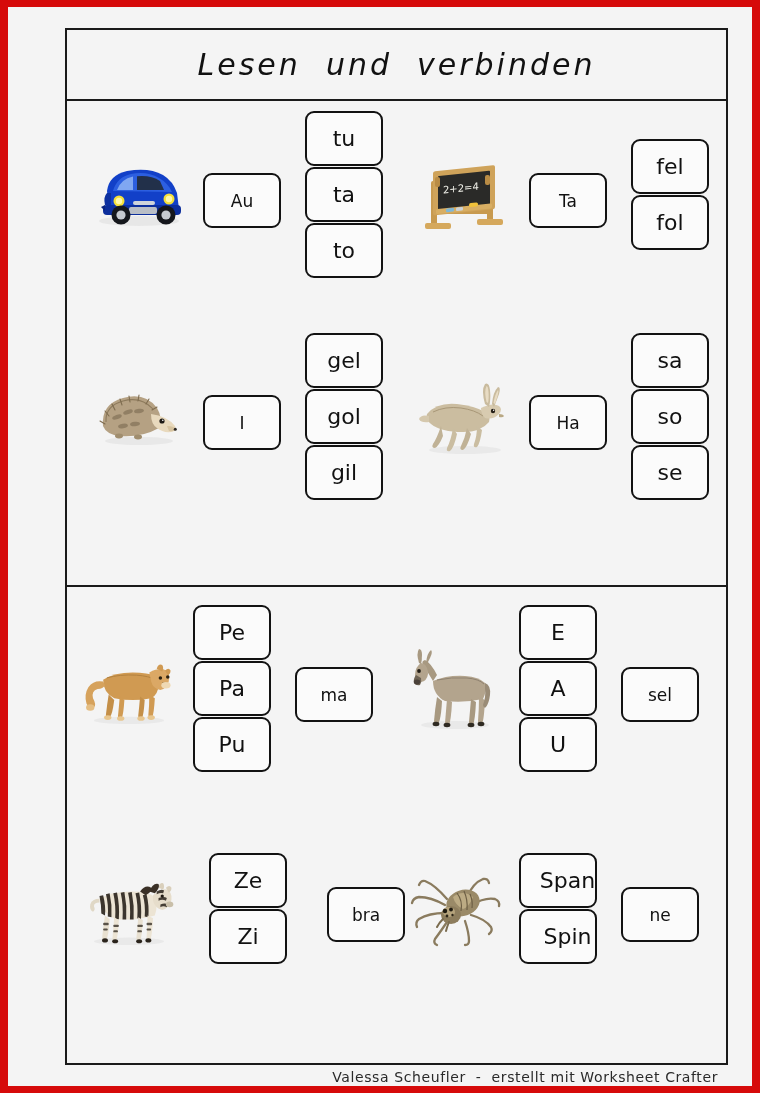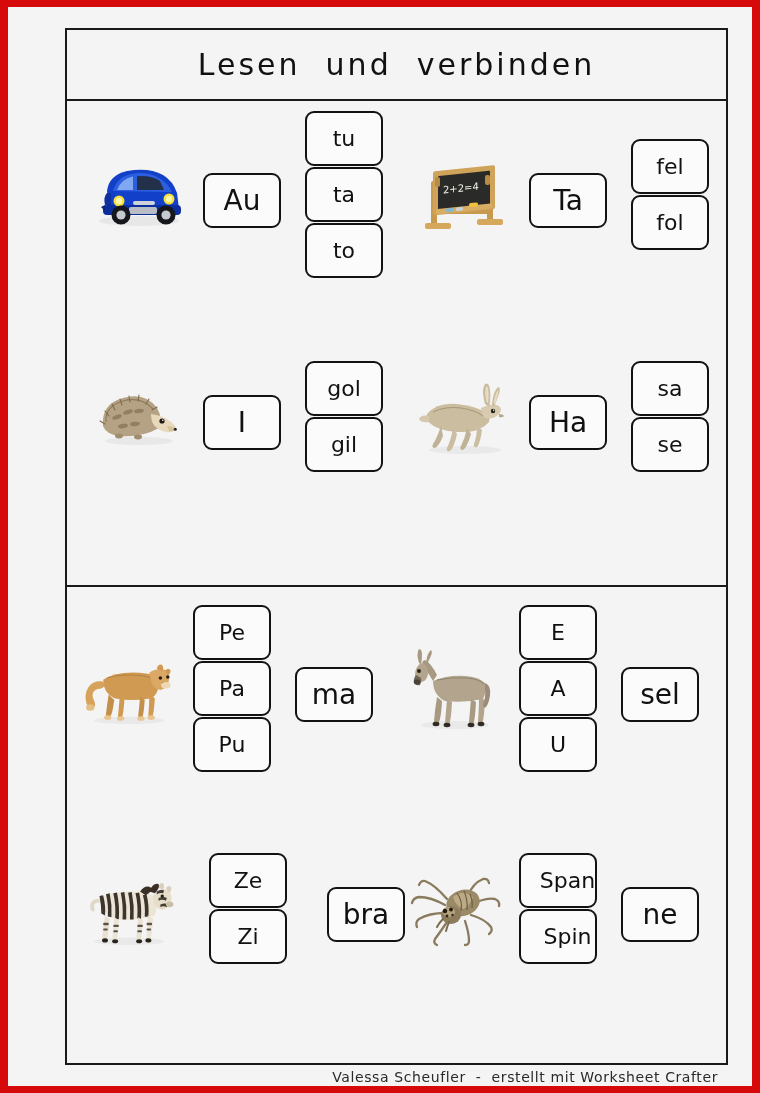--- a/index.html
+++ b/index.html
@@ -53,20 +53,21 @@
     align-items: center;
     justify-content: center;
   }
   #title-text {
     font-family: "DejaVu Sans", sans-serif;
     font-size: 30px;
     letter-spacing: 3px;
     color: #111;
     font-weight: 400;
     white-space: pre;
+    font-style: italic;
   }
 
   
   #section-1 {
     position: absolute;
     left: 0; top: 71px;
     width: 100%;
     height: 486px;
     border-bottom: 2px solid #1a1a1a;
     box-sizing: border-box;
@@ -94,21 +95,21 @@
     display: flex;
     align-items: center;
     justify-content: center;
     box-sizing: border-box;
     font-family: "DejaVu Sans", sans-serif;
     color: #111;
   }
   .single-box {
     width: 78px;
     height: 55px;
-    font-size: 28px;
+    font-size: 17px;
     margin-top: 12px;
   }
   .stack {
     display: flex;
     flex-direction: column;
     gap: 1px;
   }
   .stack .wbox {
     width: 78px;
     height: 55px;
@@ -252,20 +253,21 @@
               <circle cx="69.8" cy="34.2" r="0.8" fill="#fff"></circle>
               <circle cx="82.3" cy="43.3" r="1.5" fill="#2a2520"></circle>
               <ellipse cx="26" cy="50" rx="4" ry="2.4" fill="#a08d6e"></ellipse>
               <ellipse cx="45" cy="51" rx="4" ry="2.4" fill="#a08d6e"></ellipse>
             </svg>
           </div>
           <div class="gap-sm"></div>
           <div class="wbox single-box">I</div>
           <div class="gap-md"></div>
           <div class="stack">
+            <div class="wbox">gel</div>
             <div class="wbox">gol</div>
             <div class="wbox">gil</div>
           </div>
         </div>
 
         <div class="ex-row" style="left:350px; top:228px;">
           <div class="pic">
             <svg width="92" height="78" viewBox="0 0 92 78">
               <ellipse cx="46" cy="72" rx="36" ry="4" fill="#dcdcdc" opacity="0.45"></ellipse>
               <path d="M8 36 Q18 24 38 26 Q56 28 66 34 Q72 38 70 44 Q62 54 44 54 Q22 54 12 46 Q6 41 8 36 Z" fill="#cbbda0"></path>
@@ -283,20 +285,21 @@
               <path d="M48 50 Q46 60 42 68 Q40 72 44 72 Q48 70 52 56 Z" fill="#c0b296"></path>
               <path d="M58 48 Q58 58 55 66 Q54 70 58 69 Q61 66 63 52 Z" fill="#cabda1"></path>
               <path d="M10 38 Q2 36 0 41 Q2 45 10 44 Z" fill="#d5c8ad"></path>
             </svg>
           </div>
           <div class="gap-sm"></div>
           <div class="wbox single-box">Ha</div>
           <div class="gap-md"></div>
           <div class="stack">
             <div class="wbox">sa</div>
+            <div class="wbox">so</div>
             <div class="wbox">se</div>
           </div>
         </div>
 
       </div>
 
       <div id="section-2">
 
         <div class="ex-row" style="left:14px; top:14px;">
           <div class="pic">

